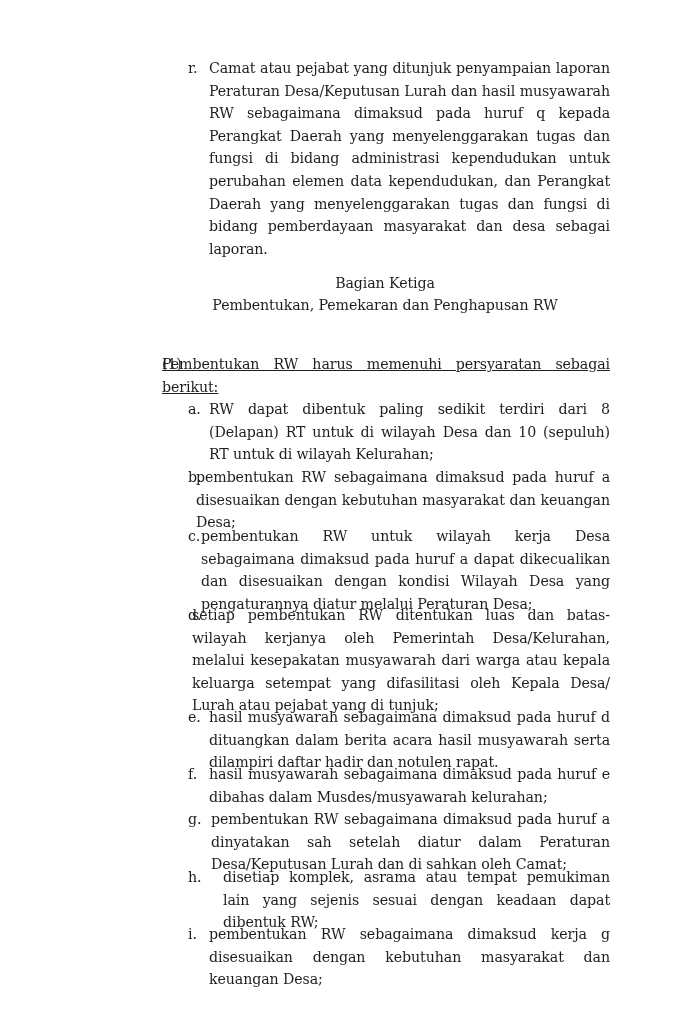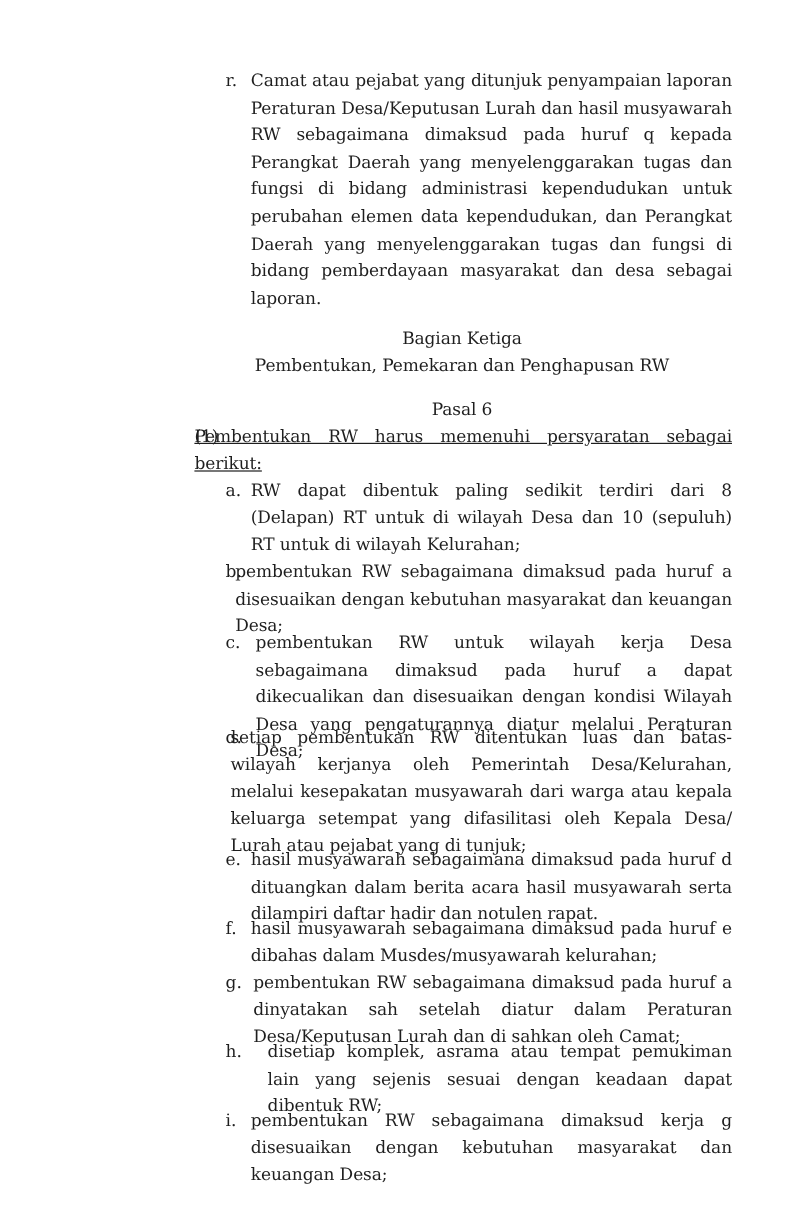--- a/index.html
+++ b/index.html
@@ -22,40 +22,39 @@
 <div class="page text">
 
   <div class="item" style="left:188px; top:57px; width:422px;">
     <span class="lbl" style="left:0;">r.</span>
     <div class="body" style="margin-left:21px;">Camat atau pejabat yang ditunjuk penyampaian laporan Peraturan Desa/Keputusan Lurah dan hasil musyawarah RW sebagaimana dimaksud pada huruf q kepada Perangkat Daerah yang menyelenggarakan tugas dan fungsi di bidang administrasi kependudukan untuk perubahan elemen data kependudukan, dan Perangkat Daerah yang menyelenggarakan tugas dan fungsi di bidang pemberdayaan masyarakat dan desa sebagai laporan.</div>
   </div>
 
   <div class="center" style="top:294px;">Pembentukan, Pemekaran dan Penghapusan RW</div>
   <div class="center" style="top:272px;">Bagian Ketiga</div>
 
-  <div class="center" style="top:331px;">Pasal 6</div>
 
   <div class="item" style="left:162px; top:353px; width:448px;">
     <span class="lbl" style="left:0;">(1)</span>
     <div class="body" style="text-decoration:underline;">Pembentukan RW harus memenuhi persyaratan sebagai berikut:</div>
   </div>
 
   <div class="item" style="left:188px; top:398px; width:422px;">
     <span class="lbl">a.</span>
     <div class="body" style="margin-left:21px;">RW dapat dibentuk paling sedikit terdiri dari 8 (Delapan) RT untuk di wilayah Desa dan 10 (sepuluh) RT untuk di wilayah Kelurahan;</div>
   </div>
 
   <div class="item" style="left:188px; top:466px; width:422px;">
     <span class="lbl">b.</span>
     <div class="body" style="margin-left:8px;">pembentukan RW sebagaimana dimaksud pada huruf a disesuaikan dengan kebutuhan masyarakat dan keuangan Desa;</div>
   </div>
 
   <div class="item" style="left:188px; top:525px; width:422px;">
     <span class="lbl">c.</span>
-    <div class="body" style="margin-left:25px;">pembentukan RW untuk wilayah kerja Desa sebagaimana dimaksud pada huruf a dapat dikecualikan dan disesuaikan dengan kondisi Wilayah Desa yang pengaturannya diatur melalui Peraturan Desa;</div>
+    <div class="body" style="margin-left:13px;">pembentukan RW untuk wilayah kerja Desa sebagaimana dimaksud pada huruf a dapat dikecualikan dan disesuaikan dengan kondisi Wilayah Desa yang pengaturannya diatur melalui Peraturan Desa;</div>
   </div>
 
   <div class="item" style="left:188px; top:604px; width:422px;">
     <span class="lbl">d.</span>
     <div class="body" style="margin-left:4px;">setiap pembentukan RW ditentukan luas dan batas-wilayah kerjanya oleh Pemerintah Desa/Kelurahan, melalui kesepakatan musyawarah dari warga atau kepala keluarga setempat yang difasilitasi oleh Kepala Desa/ Lurah atau pejabat yang di tunjuk;</div>
   </div>
 
   <div class="item" style="left:188px; top:706px; width:422px;">
     <span class="lbl">e.</span>
     <div class="body" style="margin-left:21px;">hasil musyawarah sebagaimana dimaksud pada huruf d dituangkan dalam berita acara hasil musyawarah serta dilampiri daftar hadir dan notulen rapat.</div>

